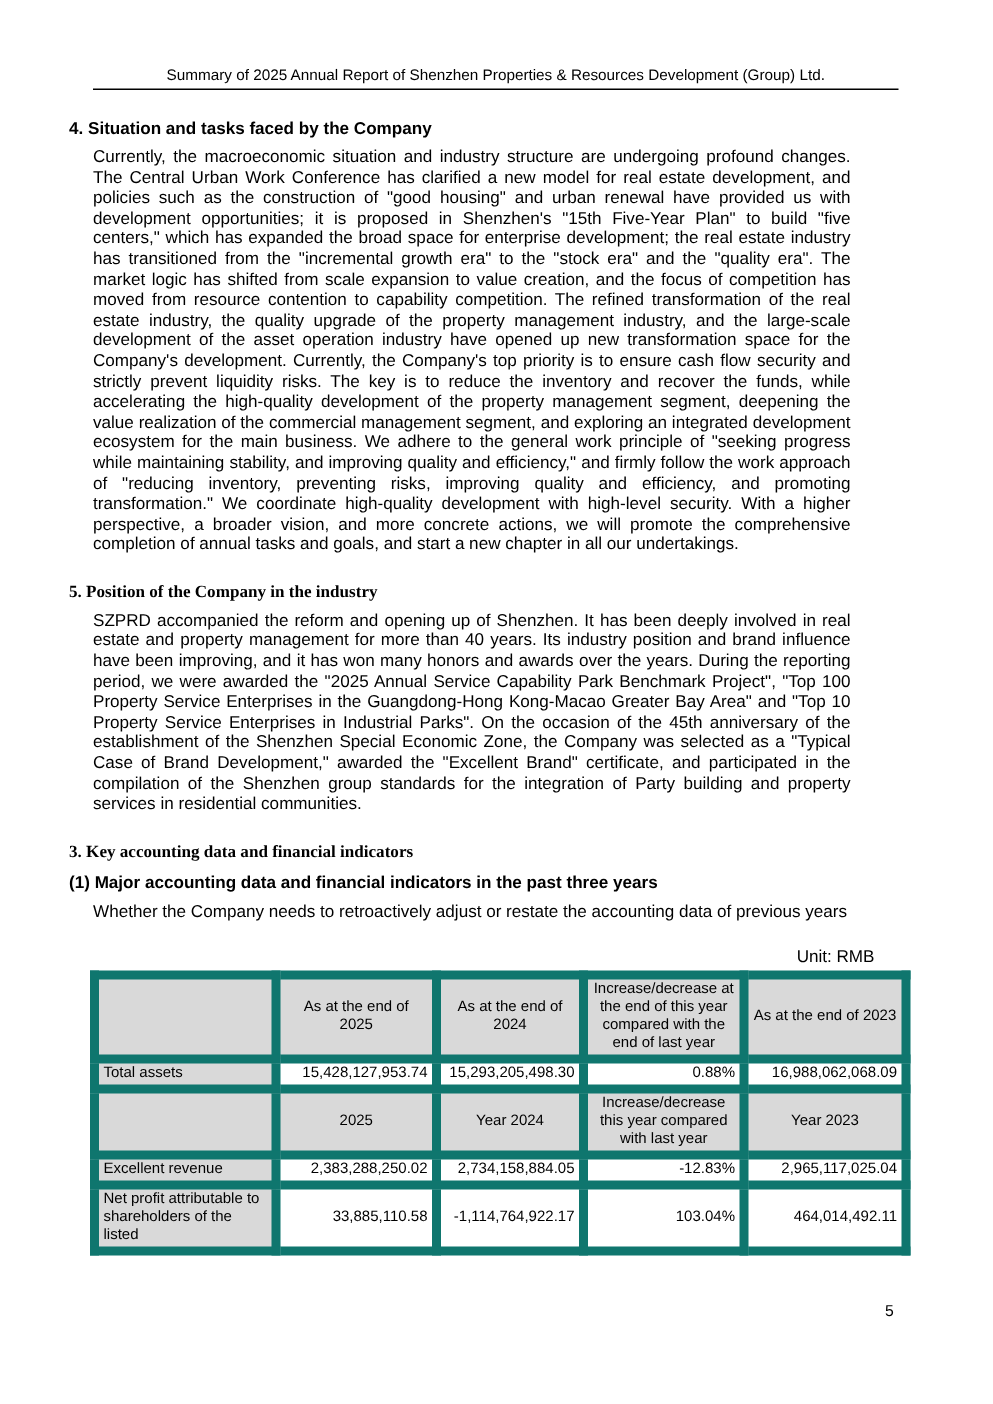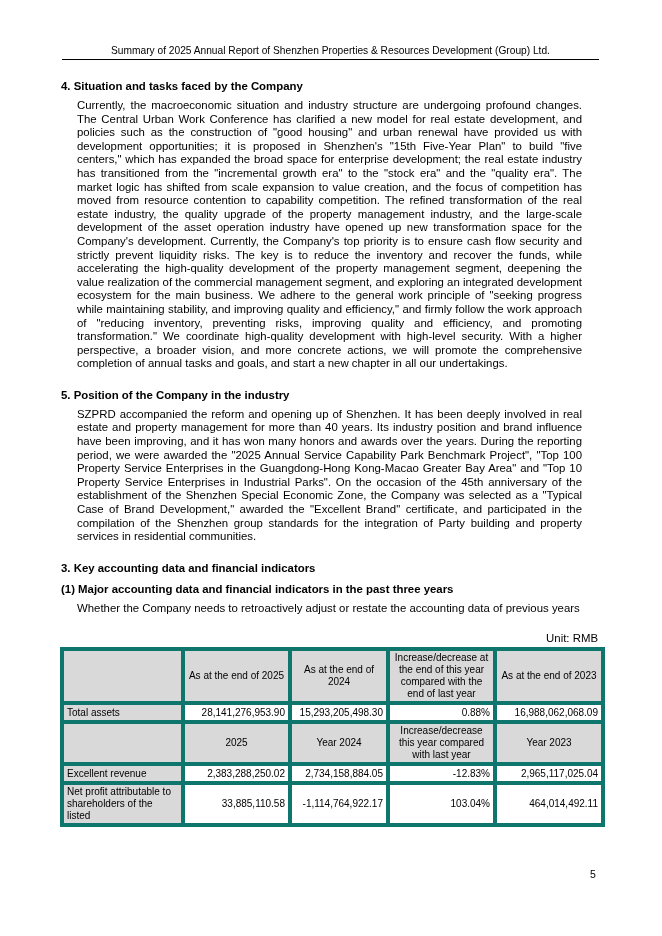--- a/index.html
+++ b/index.html
@@ -6,38 +6,38 @@
   body {
     width: 662px; height: 936px; position: relative; overflow: hidden;
     font-family: "Liberation Sans", sans-serif; color: #000;
   }
   .page { position: absolute; left: 0; top: 0; width: 662px; height: 936px; }
   .running-header {
     position: absolute; left: 62px; width: 537px; top: 45px;
     text-align: center; font-size: 10.2px; line-height: 12px;
     padding-bottom: 2px; border-bottom: 1.3px solid #000;
   }
-  .content { position: absolute; left: 61px; width: 537px; top: 78px; }
+  .content { position: absolute; left: 46px; width: 537px; top: 78px; }
   h2, h3 {
     font-size: 11.4px; font-weight: bold; margin: 0; line-height: 16px;
   }
   p {
     margin: 16px; font-size: 11.4px; line-height: 13.6px;
     text-align: justify; text-align-last: left;
   }
-  .mt-sec { margin-top: 7px; }
+  .mt-sec { margin-top: 7px; font-family: Liberation Serif, serif; }
   .mt-par { margin-top: 5px; }
   .checkbox-line { font-size: 11.4px; line-height: 14px; margin-top: 8px; }
   .unit { text-align: right; font-size: 11.4px; line-height: 14px; margin-top: 10px; }
   table.fin {
     position: absolute; left: 60px; top: 647px; width: 541px;
     border-collapse: collapse; table-layout: fixed; font-size: 10px;
   }
   table.fin td {
-    border: 4px solid #0f766e; padding: 1px 3px; line-height: 12px;
+    border: 6px solid #0f766e; padding: 1px 3px; line-height: 12px;
     vertical-align: middle;
   }
   td.hd { background: #d9d9d9; text-align: center; }
   td.lbl { background: #d9d9d9; text-align: left; }
   td.num { text-align: right; background: #fff; }
   .page-number {
     position: absolute; left: 590px; top: 868px; font-size: 10.5px;
   }
 </style>
 </head>
@@ -73,21 +73,21 @@
     <tbody>
         <tr style="height:54px">
       <td class="hd"></td>
       <td class="hd">As at the end of 2025</td>
       <td class="hd">As at the end of 2024</td>
       <td class="hd">Increase/decrease at the end of this year compared with the end of last year</td>
       <td class="hd">As at the end of 2023</td>
     </tr>
     <tr style="height:19px">
       <td class="lbl">Total assets</td>
-      <td class="num">28,141,276,953.90</td>
+      <td class="num">15,428,127,953.74</td>
       <td class="num">15,293,205,498.30</td>
       <td class="num">0.88%</td>
       <td class="num">16,988,062,068.09</td>
     </tr>
     <tr style="height:41px">
       <td class="hd"></td>
       <td class="hd">2025</td>
       <td class="hd">Year 2024</td>
       <td class="hd">Increase/decrease this year compared with last year</td>
       <td class="hd">Year 2023</td>

